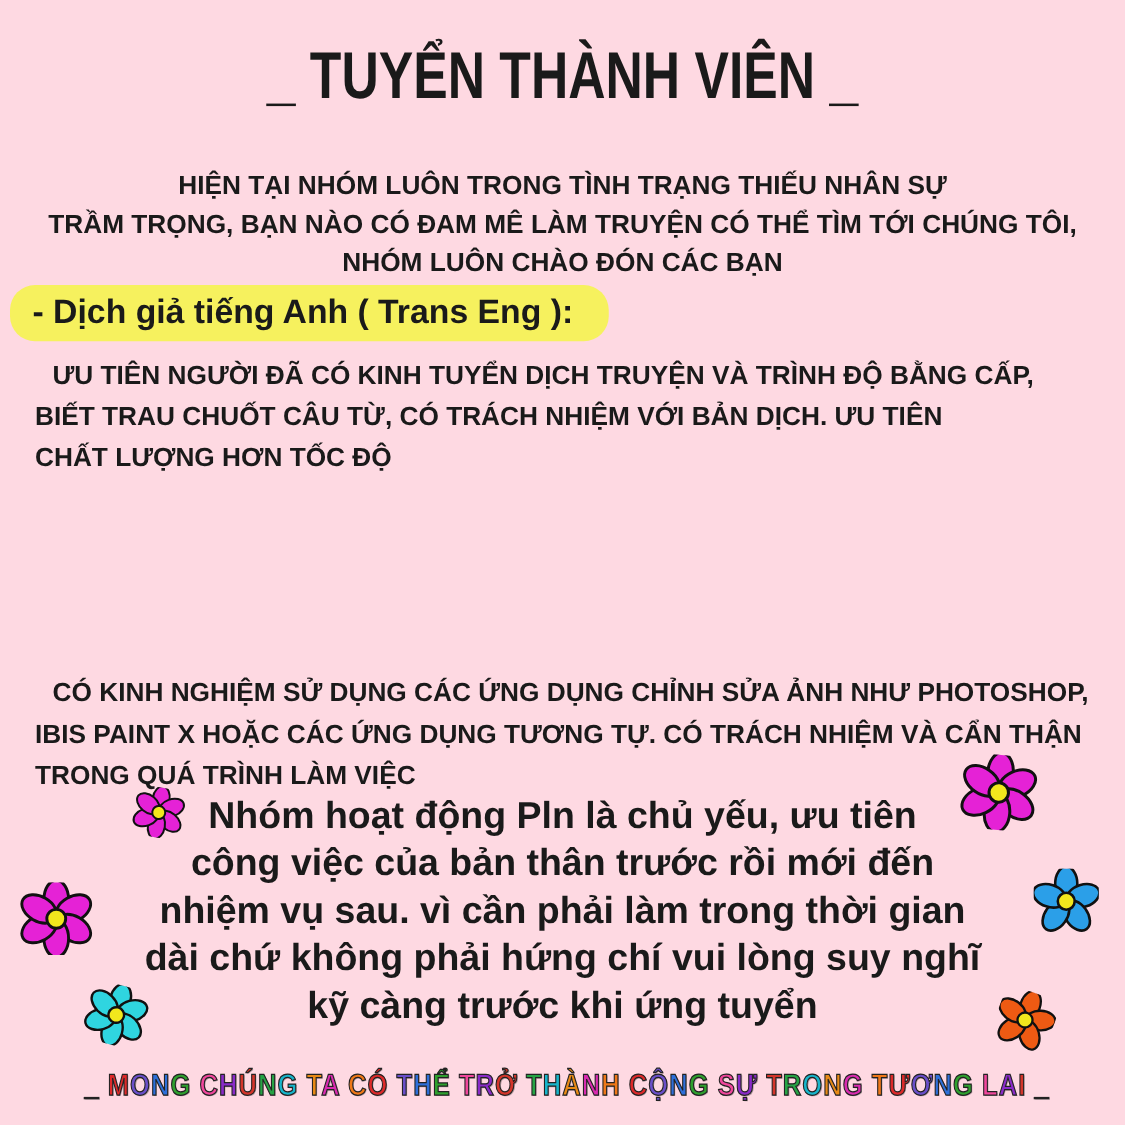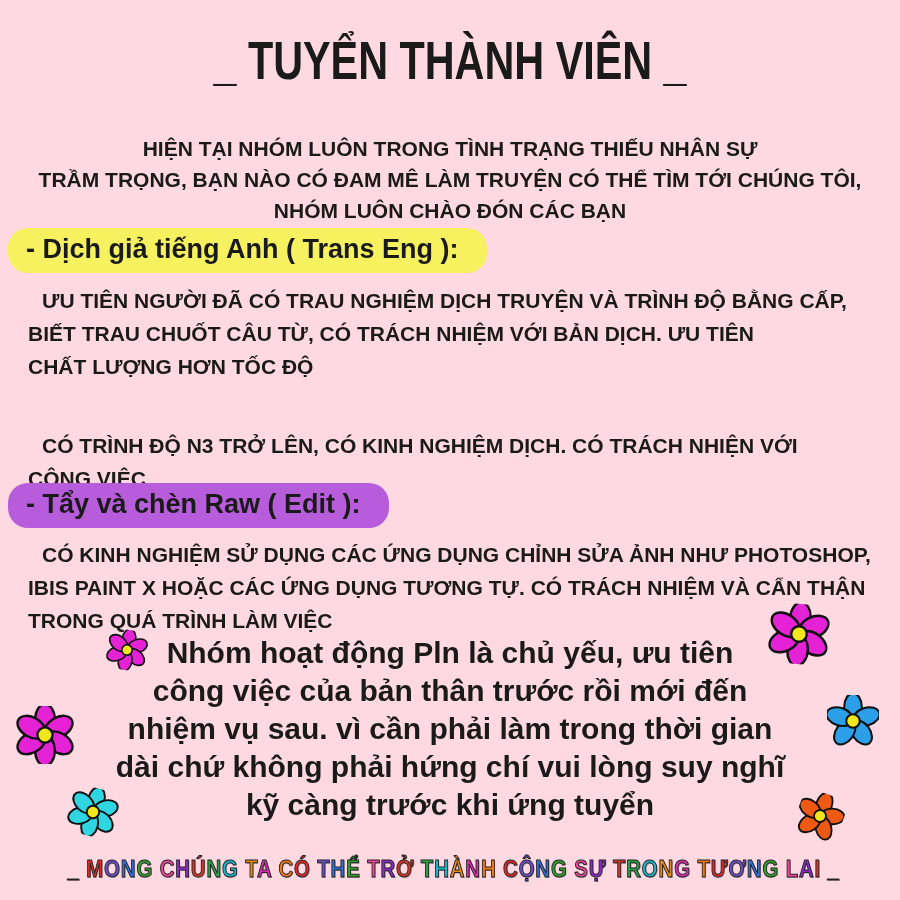--- a/index.html
+++ b/index.html
@@ -53,28 +53,25 @@
 
 <div class="page">
 
   <div class="title">_ TUYỂN THÀNH VIÊN _</div>
 
   <div class="intro">HIỆN TẠI NHÓM LUÔN TRONG TÌNH TRẠNG THIẾU NHÂN SỰ
 TRẦM TRỌNG, BẠN NÀO CÓ ĐAM MÊ LÀM TRUYỆN CÓ THỂ TÌM TỚI CHÚNG TÔI,
 NHÓM LUÔN CHÀO ĐÓN CÁC BẠN</div>
 
   <div class="bar bar1" style="background: rgb(246, 241, 94); text-align: right;">- Dịch giả tiếng Anh ( Trans Eng ):</div>
-  <div class="body-text body1">ƯU TIÊN NGƯỜI ĐÃ CÓ TRAU NGHIỆM DỊCH TRUYỆN VÀ TRÌNH ĐỘ BẰNG CẤP,
+  <div class="body-text body1">ƯU TIÊN NGƯỜI ĐÃ CÓ KINH TUYỂN DỊCH TRUYỆN VÀ TRÌNH ĐỘ BẰNG CẤP,
 BIẾT TRAU CHUỐT CÂU TỪ, CÓ TRÁCH NHIỆM VỚI BẢN DỊCH. ƯU TIÊN
 CHẤT LƯỢNG HƠN TỐC ĐỘ</div>
 
-  <div class="body-text body2">CÓ TRÌNH ĐỘ N3 TRỞ LÊN, CÓ KINH NGHIỆM DỊCH. CÓ TRÁCH NHIỆN VỚI
-CÔNG VIỆC</div>
 
-  <div class="bar bar3" style="background: rgb(183, 92, 218);">- Tẩy và chèn Raw ( Edit ):</div>
   <div class="body-text body3">CÓ KINH NGHIỆM SỬ DỤNG CÁC ỨNG DỤNG CHỈNH SỬA ẢNH NHƯ PHOTOSHOP,
 IBIS PAINT X HOẶC CÁC ỨNG DỤNG TƯƠNG TỰ. CÓ TRÁCH NHIỆM VÀ CẨN THẬN
 TRONG QUÁ TRÌNH LÀM VIỆC</div>
 
   <div class="note">Nhóm hoạt động Pln là chủ yếu, ưu tiên
 công việc của bản thân trước rồi mới đến
 nhiệm vụ sau. vì cần phải làm trong thời gian
 dài chứ không phải hứng chí vui lòng suy nghĩ
 kỹ càng trước khi ứng tuyển</div>
 

